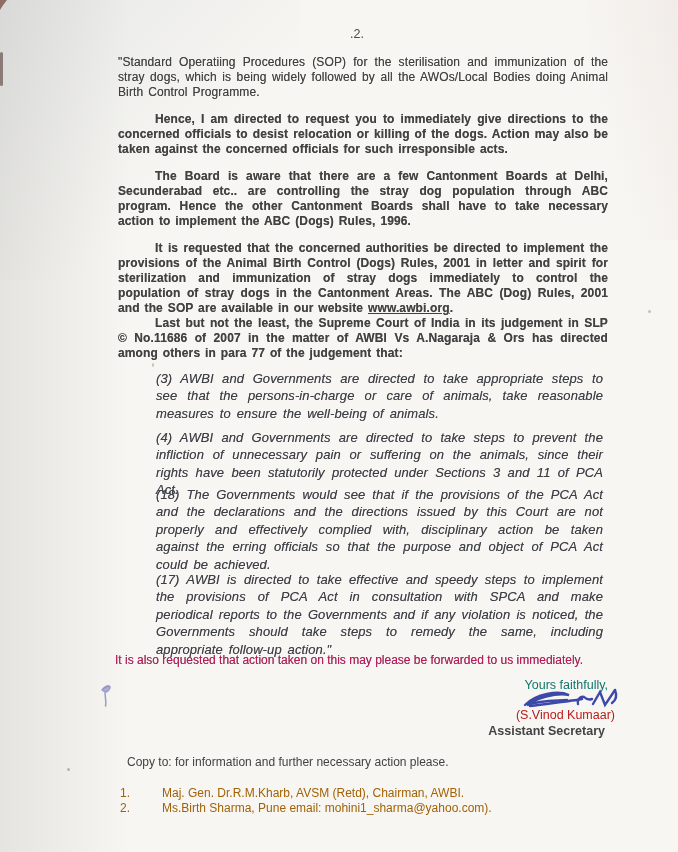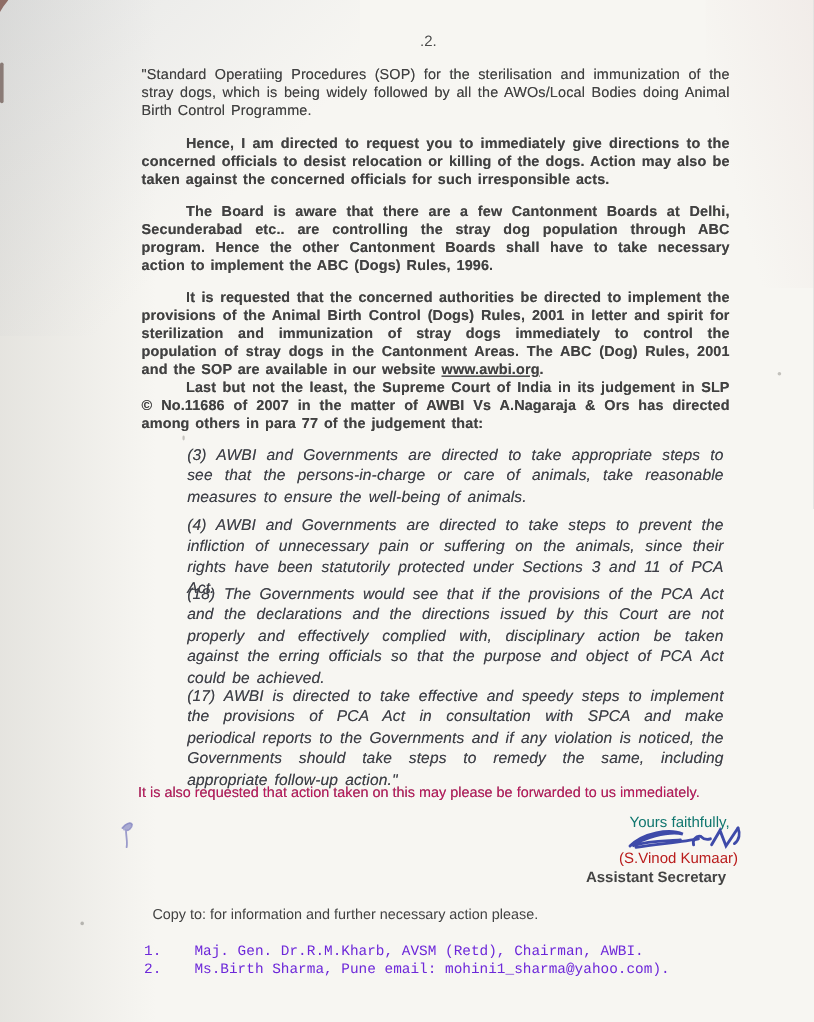--- a/index.html
+++ b/index.html
@@ -42,21 +42,21 @@
   .closing{position:absolute;left:115px;width:500px;margin:0;font-size:12px;line-height:15px;
     color:#be185d;text-shadow:0 0 .5px rgba(70,70,70,.65);}
   .link{text-decoration:underline;}
 
   .valediction{position:absolute;right:70px;top:678px;font-size:12.5px;color:#0f766e;}
   .sig-wrap{position:absolute;left:522px;top:687px;width:112px;height:26px;}
   .sig-name{position:absolute;right:63px;top:708px;font-size:12.5px;color:#b91c1c;}
   .sig-title{position:absolute;right:73px;top:724px;font-size:12.5px;color:#444;font-weight:bold;}
 
   .copy-heading{position:absolute;left:127px;top:755px;font-size:12px;color:#424242;}
-  .copy-item{position:absolute;left:120px;width:470px;font-size:12px;color:#6d28d9;font-family:Liberation Mono, monospace;}
+  .copy-item{position:absolute;left:120px;width:470px;font-size:12px;color:#a16207;}
   .copy-item .num{display:inline-block;width:42px;}
 
   .penmark{position:absolute;left:99px;top:683px;width:15px;height:27px;}
 </style>
 </head>
 <body>
 
 <div class="page">
 
   <div class="shade-left"></div>

